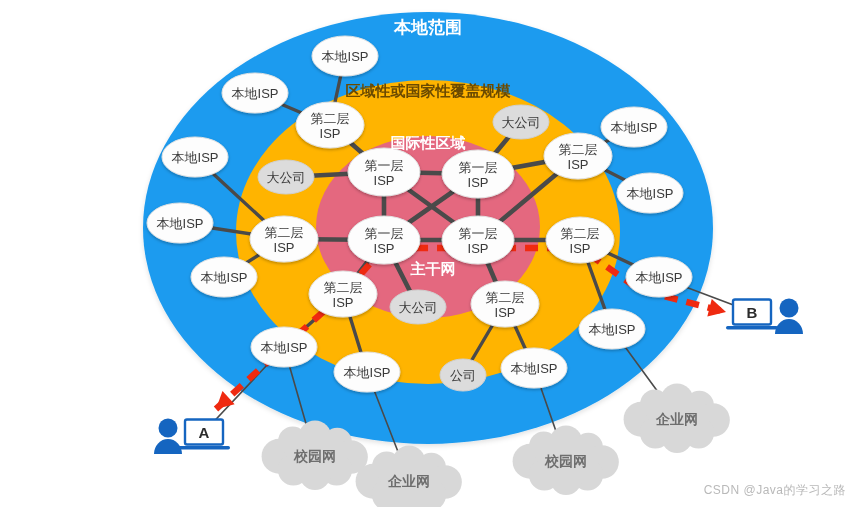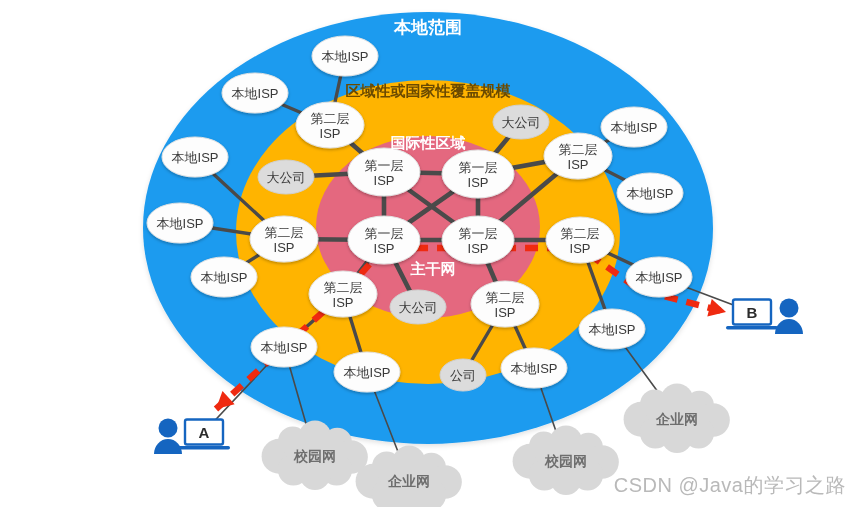--- a/index.html
+++ b/index.html
@@ -7,21 +7,21 @@
   body{
     width:856px;height:507px;overflow:hidden;position:relative;
     font-family:"Liberation Sans","DejaVu Sans",sans-serif;
   }
   #stage{position:absolute;left:0;top:0;width:856px;height:507px;}
   svg#diagram{position:absolute;left:0;top:0;width:856px;height:507px;display:block;}
   .zone-label{font-weight:700;pointer-events:none;}
   .node-label{pointer-events:none;}
   #watermark{
     position:absolute;right:10px;bottom:8px;
-    color:#b9b9b9;font-size:20px;letter-spacing:.5px;
+    color:#b9b9b9;font-size:12px;letter-spacing:.5px;
     font-family:"Liberation Sans","DejaVu Sans",sans-serif;
     white-space:nowrap;
   }
 </style>
 </head>
 <body>
 
 <div id="stage">
   <svg id="diagram" viewBox="0 0 856 507">
     <defs>

